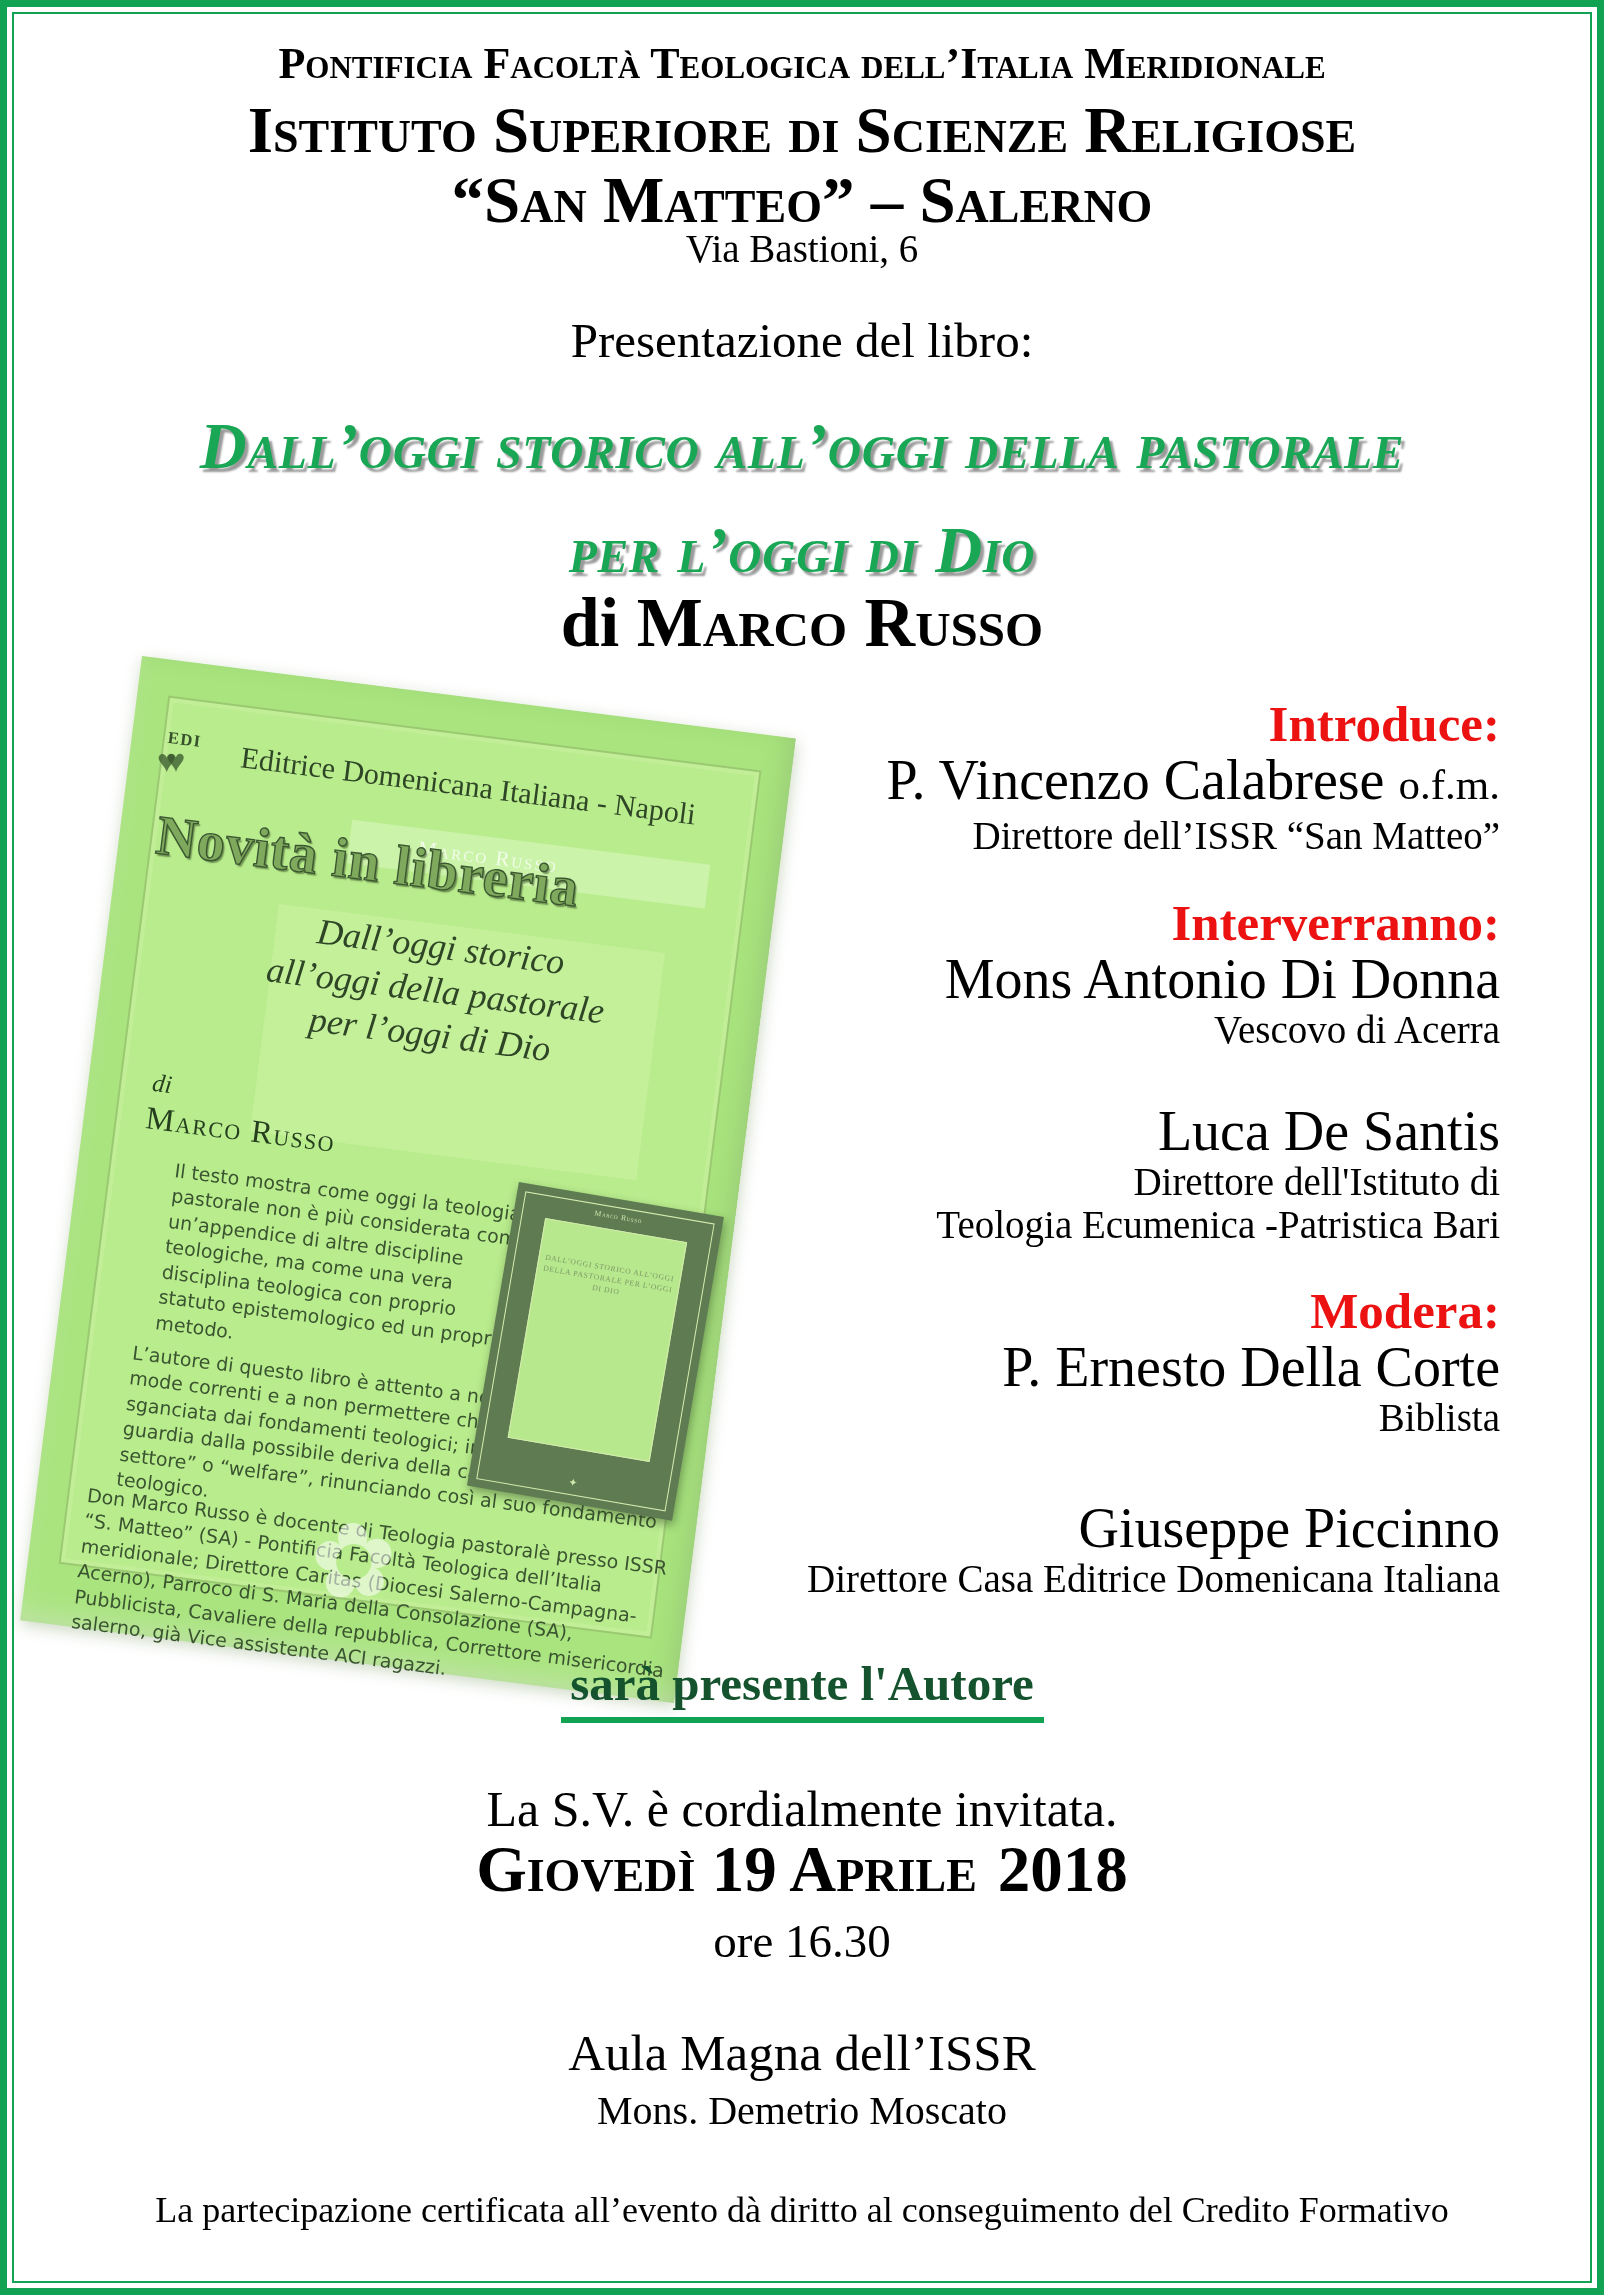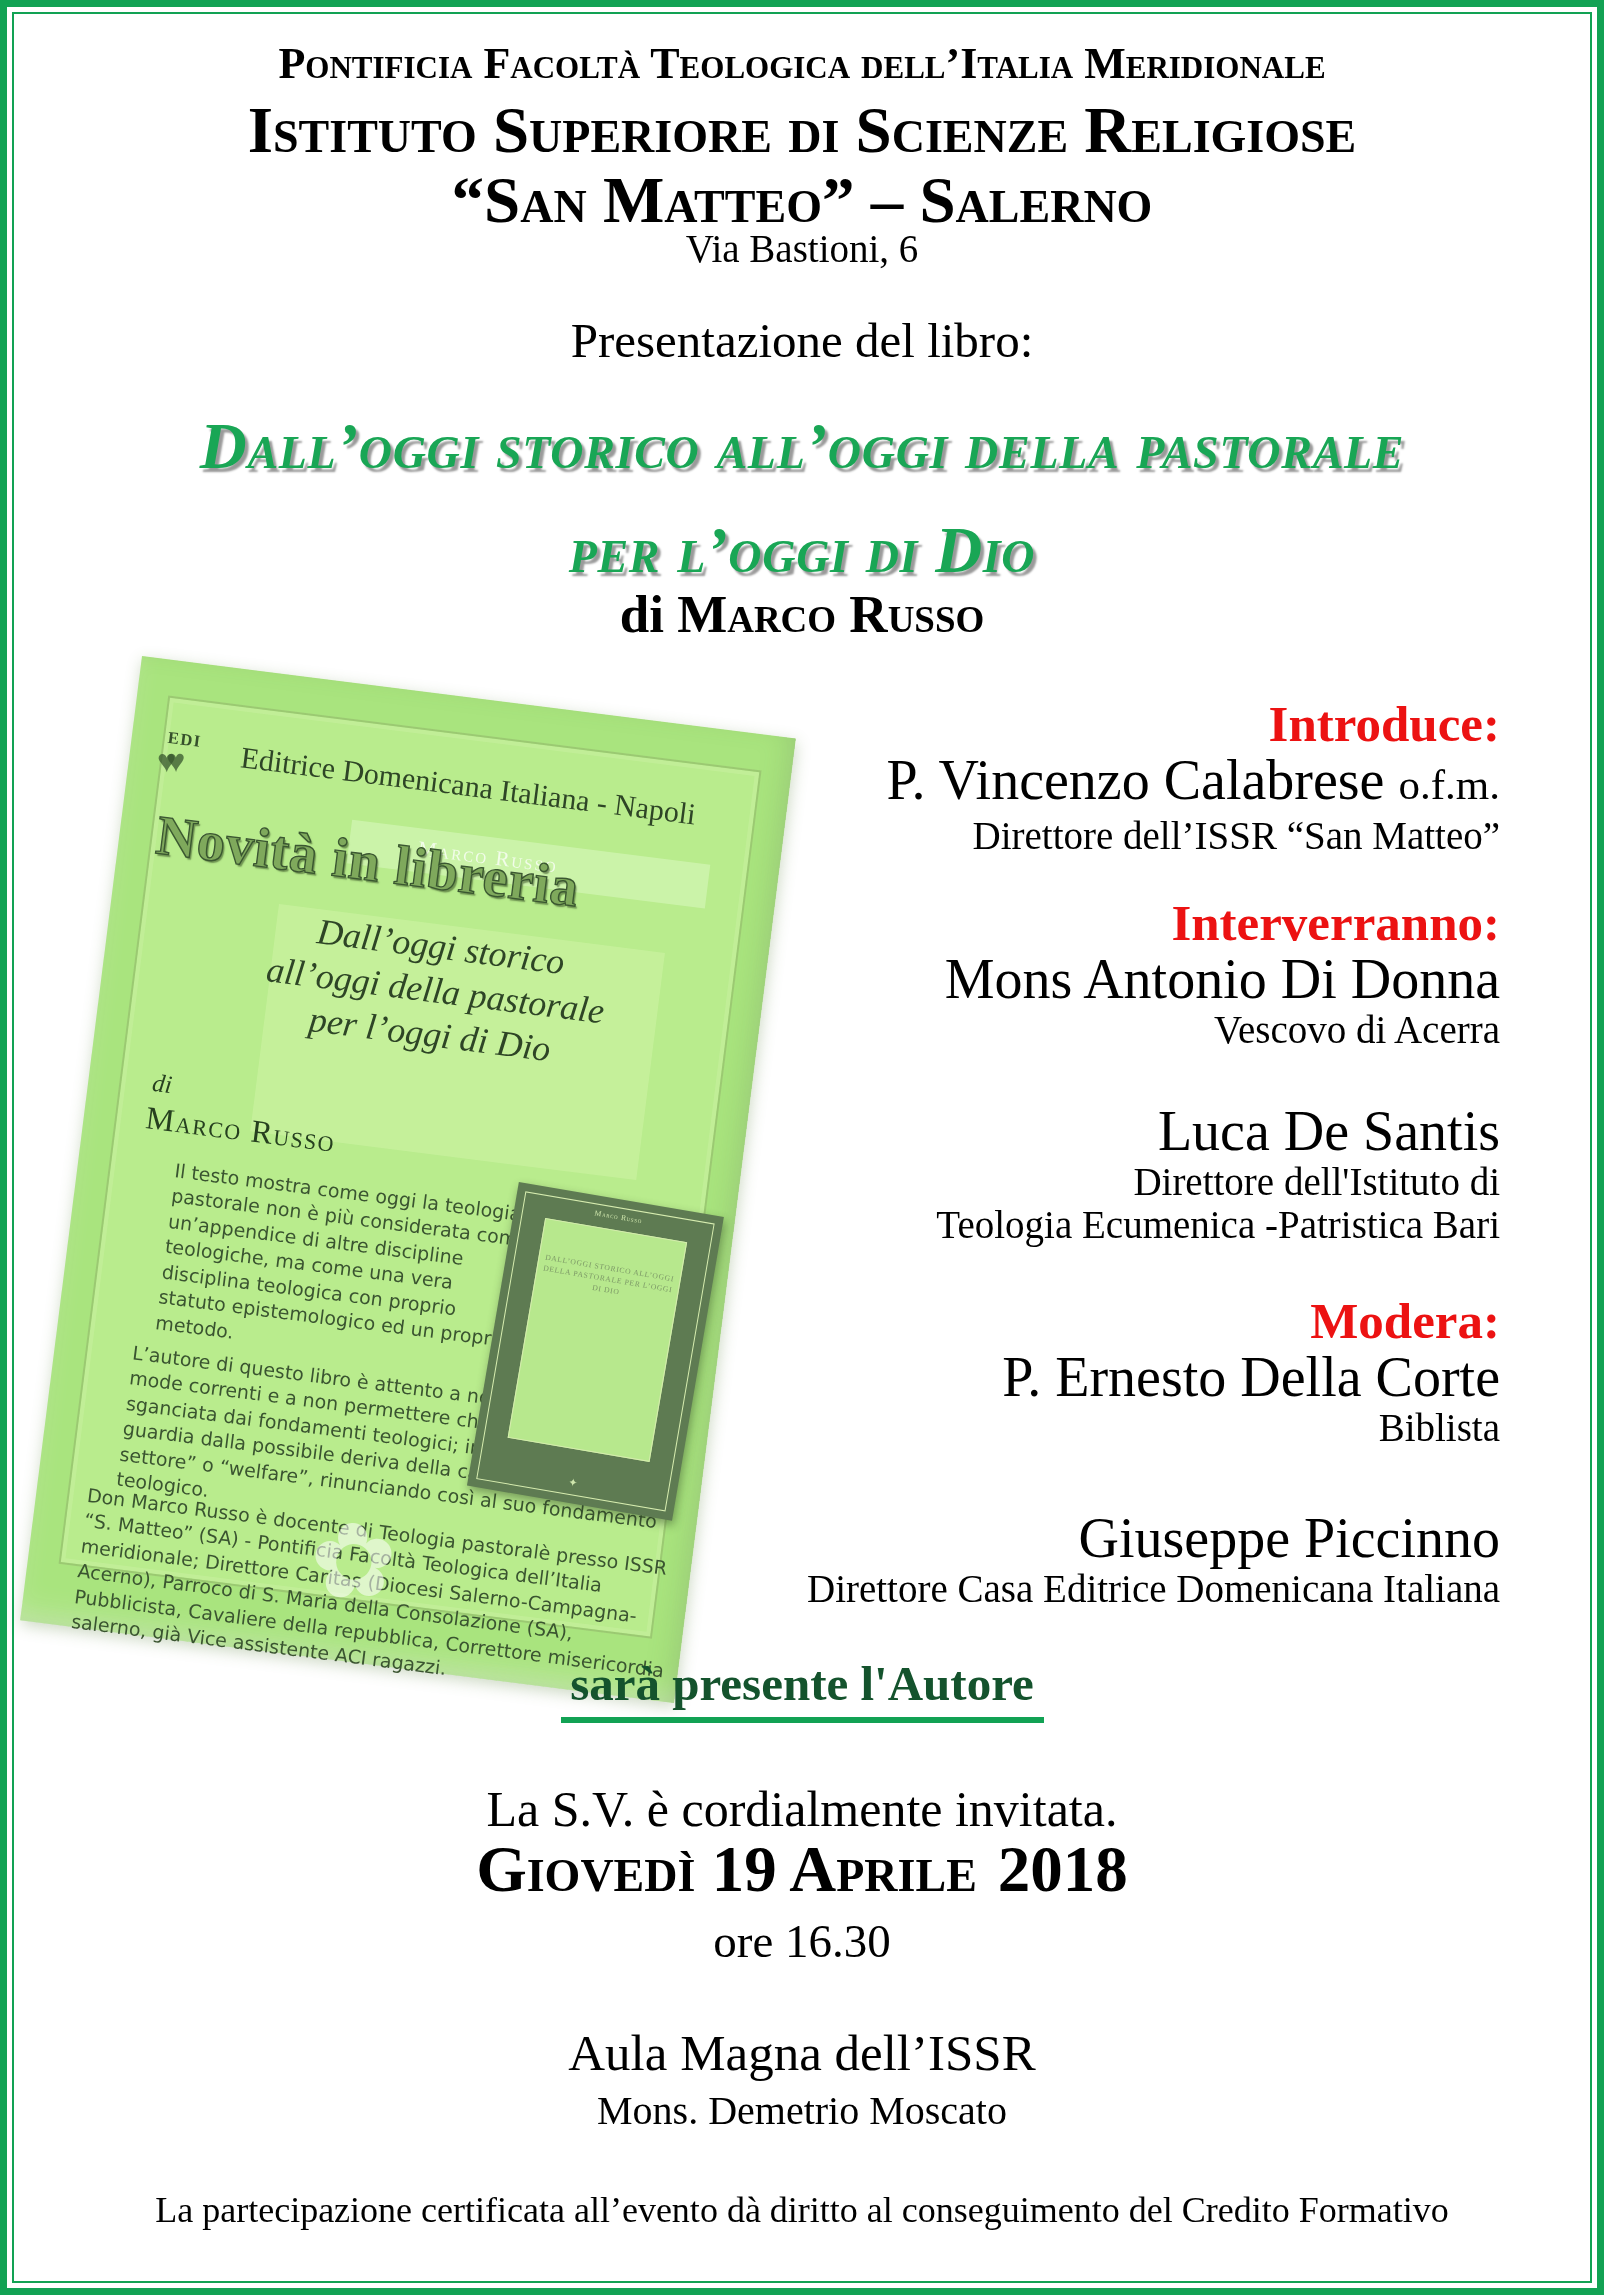--- a/index.html
+++ b/index.html
@@ -20,29 +20,29 @@
   .sc{font-variant:small-caps;}
   .h1{top:42px;font-size:44px;font-weight:bold;}
   .h2{top:97px;font-size:65px;font-weight:bold;}
   .h3{top:167px;font-size:65px;font-weight:bold;}
   .h4{top:229px;font-size:39px;}
   .present{top:316px;font-size:49px;}
   .gtitle{font-size:65px;font-weight:bold;font-style:italic;color:#19A655;
           text-shadow:3.5px 3.5px 2.1px #9a9a9a;letter-spacing:0.7px;}
   .gt1{top:413px;}
   .gt2{top:517px;}
-  .byline{top:587px;font-size:53px;font-weight:bold;}
+  .byline{top:587px;font-size:70px;font-weight:bold;}
 
   
   .rcol{position:absolute;top:698px;right:104px;width:798px;text-align:right;}
   .rc-label{font-size:51px;font-weight:bold;color:#EC1212;line-height:53px;}
   .rc-name{font-size:56px;line-height:58px;}
   .rc-suffix{font-size:43px;}
   .rc-sub{font-size:39px;line-height:43px;}
-  .mb58{margin-bottom:40px}.mb62{margin-bottom:51px}.mb70{margin-bottom:49px}.mb86{margin-bottom:60px}
+  .mb58{margin-bottom:40px}.mb62{margin-bottom:51px}.mb70{margin-bottom:39px}.mb86{margin-bottom:60px}
 
   
   .cover{
     position:absolute;left:142px;top:656px;width:659px;height:972px;
     transform:rotate(7.2deg);transform-origin:0 0;
     background:#A9E47E;
     box-shadow:1.4px 4.2px 15.3px rgba(90,130,60,.30),
                inset -12.5px -4.2px 32px -15.3px rgba(70,110,50,.35),
                inset 0 -19.4px 32px -16.7px rgba(255,255,255,.55);
   }

